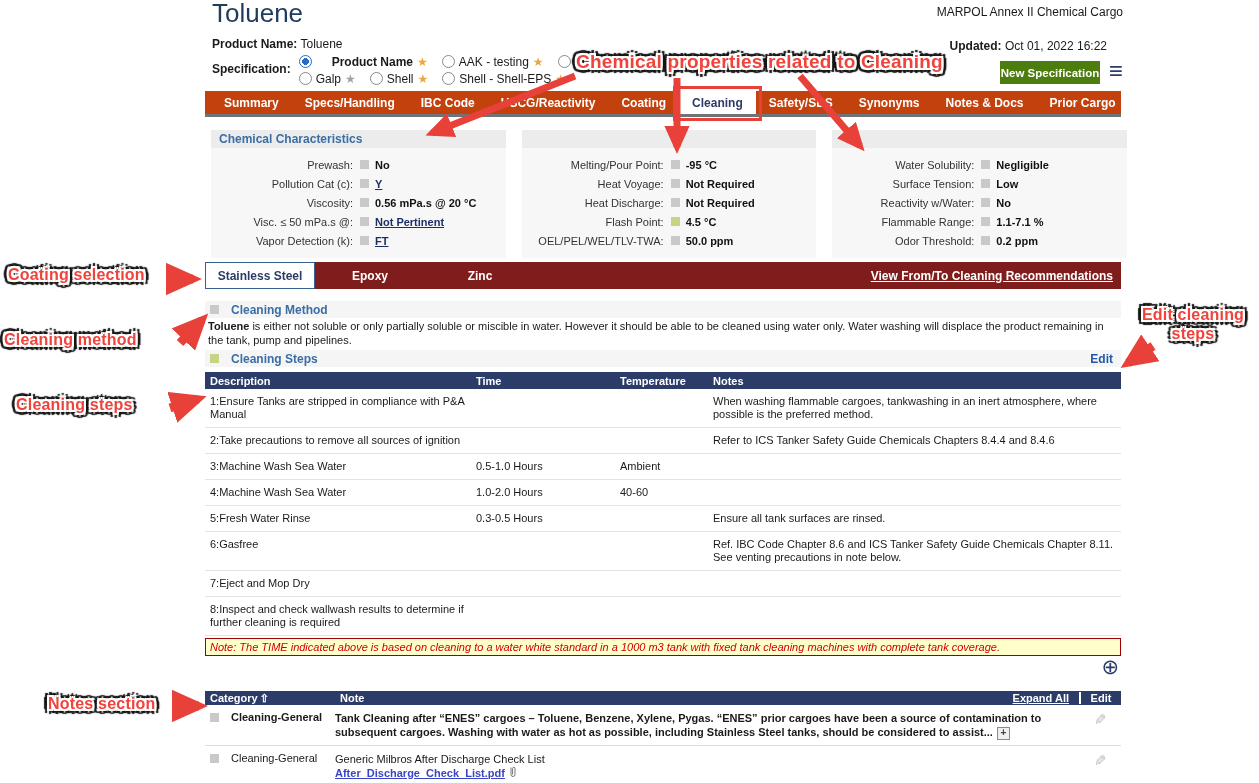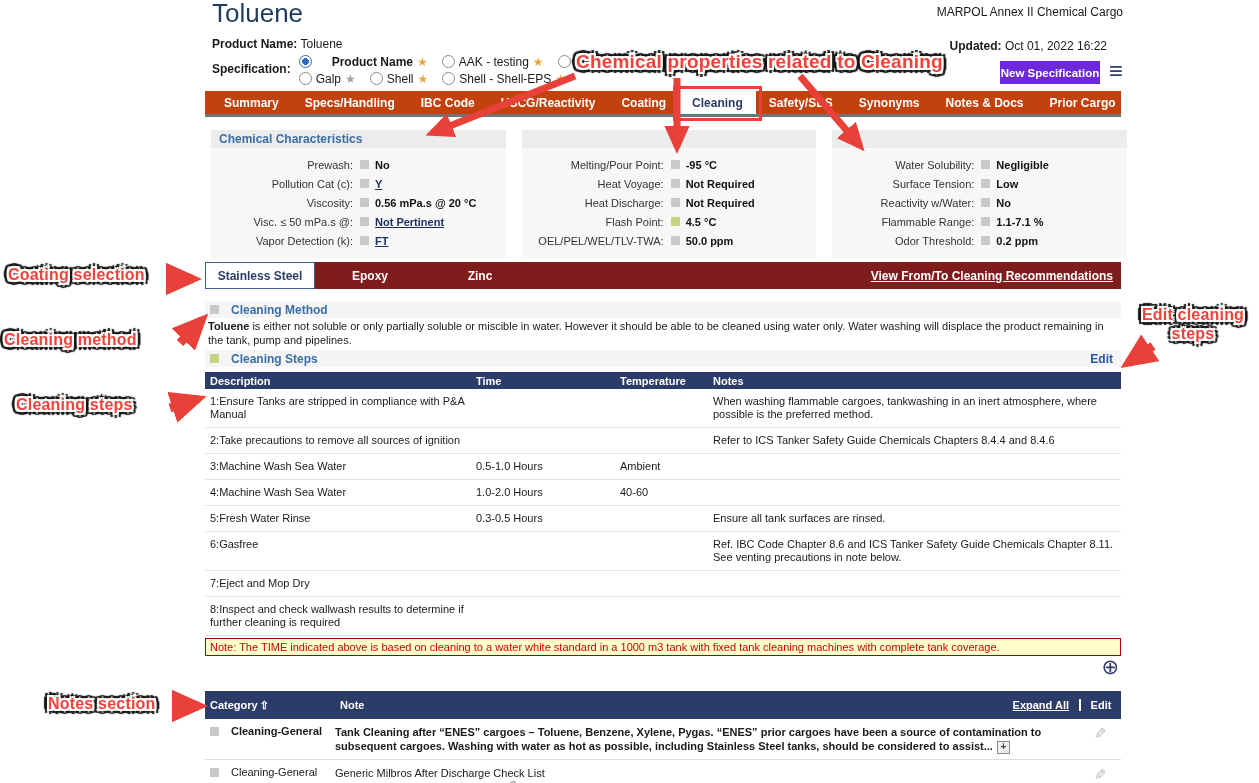--- a/index.html
+++ b/index.html
@@ -14,21 +14,21 @@
   .updline{position:absolute;right:14px;top:39px;font-size:12px;}
   .b{font-weight:bold;}
   .specline{position:absolute;left:7px;top:53px;display:flex;gap:8px;}
   .spec-label{font-weight:bold;font-size:12px;margin-top:9px;}
   .spec-row{display:flex;align-items:center;height:17px;gap:14px;}
   .spec-item{display:flex;align-items:center;gap:4px;font-size:12px;cursor:pointer;}
   .radio{width:13px;height:13px;border:1px solid #8a8a8a;border-radius:50%;background:#fff;box-sizing:border-box;flex:none;}
   .radio.on{border:1px solid #2a6ac0;background:radial-gradient(circle,#2a6ac0 0 3.5px,#fff 3.6px);}
   .spec-item .sel{font-weight:bold;margin-left:16px;}
   .star{font-size:12px;line-height:10px;}
-  .newspec-btn{position:absolute;right:21px;top:61px;width:100px;height:23px;background:#6d28d9;color:#fff;
+  .newspec-btn{position:absolute;right:21px;top:61px;width:100px;height:23px;background:#4d7c0f;color:#fff;
        font-weight:bold;font-size:11.5px;display:flex;align-items:center;justify-content:center;cursor:pointer;}
   .menu-icon{position:absolute;right:-2px;top:59px;font-size:24px;font-weight:bold;color:#2c3c68;cursor:pointer;line-height:24px;}
 
   
   .nav{position:absolute;left:0;top:91px;width:100%;height:26px;background:#c2410c;border-bottom:3px solid #6e7478;
        display:flex;align-items:stretch;padding-left:6px;box-sizing:border-box;}
   .nav-tab{display:flex;align-items:center;padding:0 13px;color:#fff;font-weight:bold;font-size:12px;cursor:pointer;white-space:nowrap;}
   .nav-tab.active{background:#fff;color:#2c3c68;position:relative;}
   .nav-tab.active::after{content:"";position:absolute;left:-6px;right:-6px;top:-5px;bottom:-7px;border:3px solid #e8413a;pointer-events:none;}
 
@@ -58,26 +58,26 @@
   #steps-head{top:350px;}
   .edit-link{margin-left:auto;margin-right:8px;color:#2456a8;font-weight:bold;font-size:12px;cursor:pointer;}
   .method-text{position:absolute;left:3px;top:320px;width:908px;line-height:13.5px;}
 
   
   table.steps{position:absolute;left:0;top:372px;width:916px;border-collapse:collapse;table-layout:fixed;}
   table.steps th{background:#2c3c68;color:#fff;font-size:11px;text-align:left;font-weight:bold;height:17px;padding:0 0 0 5px;}
   table.steps td{padding:6px 5px;border-bottom:1px solid #e3e3e3;vertical-align:top;font-size:11px;line-height:13px;}
 
   .notebox{position:absolute;left:0;top:638px;width:100%;box-sizing:border-box;border:1px solid #9c0006;
-      background:#ffffcc;color:#cc0000;font-size:11px;padding:2px 4px;}
+      background:#ffffcc;color:#cc0000;font-size:11px;padding:2px 4px;font-style:italic;}
   .addnote{position:absolute;right:2px;top:656px;font-size:21px;color:#2c3c68;cursor:pointer;line-height:21px;}
 
   
   .notes{position:absolute;left:0;top:691px;width:100%;}
-  .notes-head{height:28px;background:#2c3c68;color:#fff;display:flex;align-items:center;font-weight:bold;font-size:11px;}
+  .notes-head{height:14px;background:#2c3c68;color:#fff;display:flex;align-items:center;font-weight:bold;font-size:11px;}
   .nh-cat{width:130px;padding-left:5px;display:flex;align-items:center;gap:2px;cursor:pointer;}
   .nh-note{flex:1;display:flex;align-items:center;}
   .expand-all{margin-left:auto;text-decoration:underline;padding-right:10px;cursor:pointer;}
   .nh-edit{width:42px;display:flex;align-items:center;justify-content:center;border-left:2px solid #fff;box-sizing:border-box;}
   .note-row{display:flex;padding:6px 0 5px 0;border-bottom:1px solid #ddd;}
   .nr-cat{width:130px;display:flex;gap:6px;padding-left:3px;box-sizing:border-box;flex:none;align-items:flex-start;}
   .nr-cat .sq{margin-top:2px;}
   .nr-note{flex:1;line-height:14px;padding-right:6px;}
   .nr-edit{width:42px;text-align:center;flex:none;}
   .pencil{color:#bdbdbd;font-size:15px;display:inline-block;transform:scaleX(-1);cursor:pointer;}

